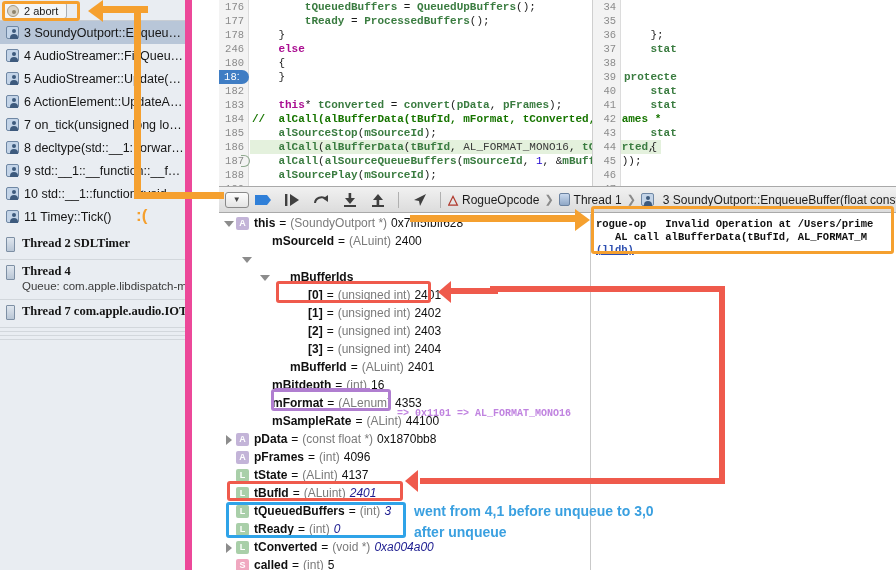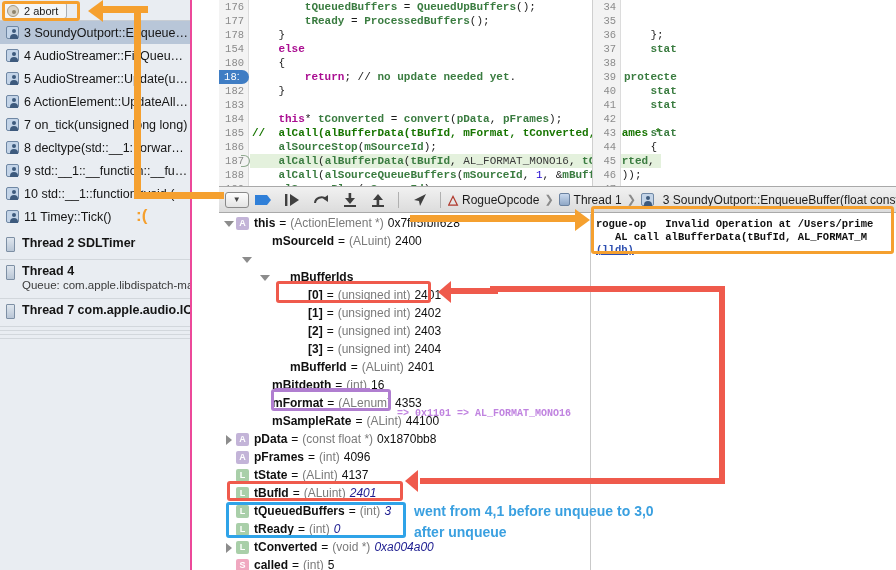--- a/index.html
+++ b/index.html
@@ -11,21 +11,21 @@
     overflow: hidden;
     position: relative;
     -webkit-font-smoothing: antialiased;
   }
   #root { position:relative; width:896px; height:570px; }
 
   
   .sidebar {
     position:absolute; left:0; top:0; width:192px; height:570px;
     background:#e9edf2;
-    border-right:2px solid #ec4899;
+    border-right:7px solid #ec4899;
     overflow:hidden;
   }
   .tabrow {
     height:21px; position:relative; background:#e9edf2;
     border-bottom:1px solid #c8cdd3;
   }
   .tabchip {
     position:absolute; left:3px; top:2px; height:17px;
     padding:0 8px 0 20px;
     background:#f4f6f8;
@@ -70,21 +70,21 @@
     display:flex; align-items:flex-start;
     padding:4px 6px 4px 6px; min-height:24px;
     font-size:12.5px; font-weight:bold; color:#151515;
     white-space:nowrap; overflow:hidden;
   }
   .icon-thread{
     flex:0 0 auto; width:9px;height:15px;margin-right:7px;margin-top:1px;
     background:linear-gradient(#dfe6ee,#b9c6d6);
     border:1px solid #7d8fa4; border-radius:1px;
   }
-  .threadrow .tlbl{ display:block; }
+  .threadrow .tlbl{ display:block;font-family:Liberation Serif, serif; }
   .threadrow .tsub{
     display:block; font-weight:normal; font-size:11.5px; color:#3a3a3a;
     margin-top:1px;
   }
   .sb-divider{ height:1px; background:#d2d7dc; margin:3px 0 0 0; }
 
   
   .editor {
     position:absolute; left:219px; top:0; width:677px; height:186px;
     background:#ffffff; overflow:hidden;
@@ -317,39 +317,38 @@
         <div class="sb-divider"></div>
       </div>
   </div>
 
   <div class="editor">
     <div class="pane pane-left">
       <div class="gutter" id="gutterL">
           <div class="gline">176</div>
           <div class="gline">177</div>
           <div class="gline">178</div>
-          <div class="gline">154</div>
+          <div class="gline">246</div>
           <div class="gline">180</div>
           <div class="gline">181</div>
           <div class="gline">182</div>
           <div class="gline">183</div>
           <div class="gline">184</div>
           <div class="gline">185</div>
           <div class="gline">186</div>
           <div class="gline">187</div>
           <div class="gline">188</div>
           <div class="gline">189</div>
         </div>
       <div class="codelines" id="codeL">
           <div class="cline">        <span class="fn">tQueuedBuffers</span> = <span class="fn">QueuedUpBuffers</span>();</div>
           <div class="cline">        <span class="fn">tReady</span> = <span class="fn">ProcessedBuffers</span>();</div>
           <div class="cline">    }</div>
           <div class="cline">    <span class="kw">else</span></div>
           <div class="cline">    {</div>
-          <div class="cline">        <span class="kw">return</span>; // <span class="fn">no</span> <span class="fn">update</span> <span class="fn">needed</span> <span class="fn">yet</span>.</div>
           <div class="cline">    }</div>
           <div class="cline"></div>
           <div class="cline">    <span class="kw">this</span>* <span class="fn">tConverted</span> = <span class="fn">convert</span>(<span class="fn">pData</span>, <span class="fn">pFrames</span>);</div>
           <div class="cline"><span class="cm">//  alCall(alBufferData(tBufId, mFormat, tConverted, pFrames * mBitdepth/8, mSampleRate));</span></div>
           <div class="cline">    <span class="fn">alSourceStop</span>(<span class="fn">mSourceId</span>);</div>
           <div class="cline hl">    <span class="fn">alCall</span>(<span class="fn">alBufferData</span>(<span class="fn">tBufId</span>, <span class="mac">AL_FORMAT_MONO16</span>, <span class="fn">tConverted</span>,  * , ));</div>
           <div class="cline">    <span class="fn">alCall</span>(<span class="fn">alSourceQueueBuffers</span>(<span class="fn">mSourceId</span>, <span class="num">1</span>, &amp;<span class="fn">mBufferId</span>));</div>
           <div class="cline">    <span class="fn">alSourcePlay</span>(<span class="fn">mSourceId</span>);</div>
         </div>
     <div class="bp-badge" style="top: 70px;">181</div>
@@ -452,21 +451,21 @@
     </div>
   </div>
 
   <div class="varpane">
     <div id="varlist">
         <div class="varrow" style="padding-left: 4px;">
           <span class="disc open"></span>
           <span class="badge A">A</span>
           <span class="vname">this</span>
           <span class="veq">=</span>
-          <span class="vtype">(ActionElement *)</span>
+          <span class="vtype">(SoundyOutport *)</span>
           <span class="vval">0x7fff5fbff628</span>
         </div>
         <div class="varrow" style="padding-left: 22px;">
           <span class="disc"></span>
           <span class="badge " style="background: transparent;"></span>
           <span class="vname">mSourceId</span>
           <span class="veq">=</span>
           <span class="vtype">(ALuint)</span>
           <span class="vval">2400</span>
         </div>

